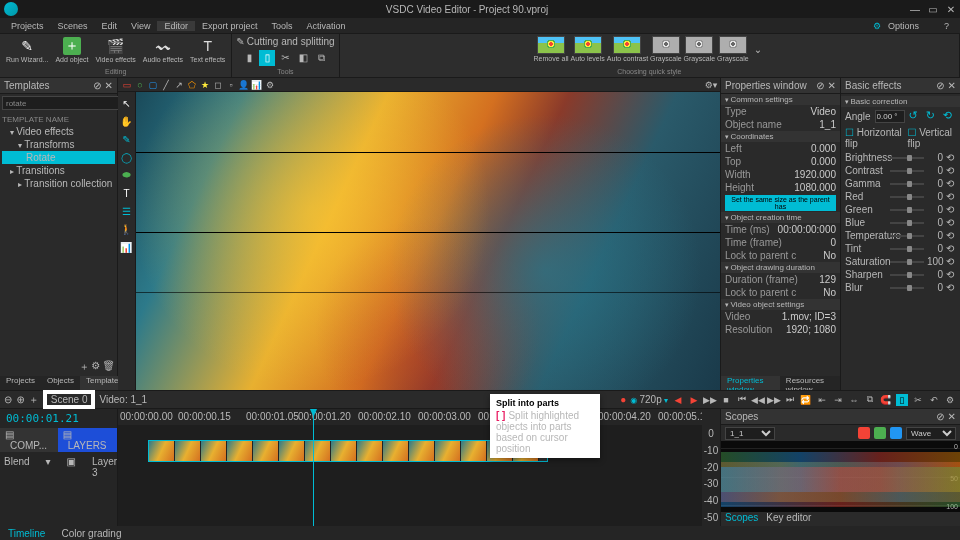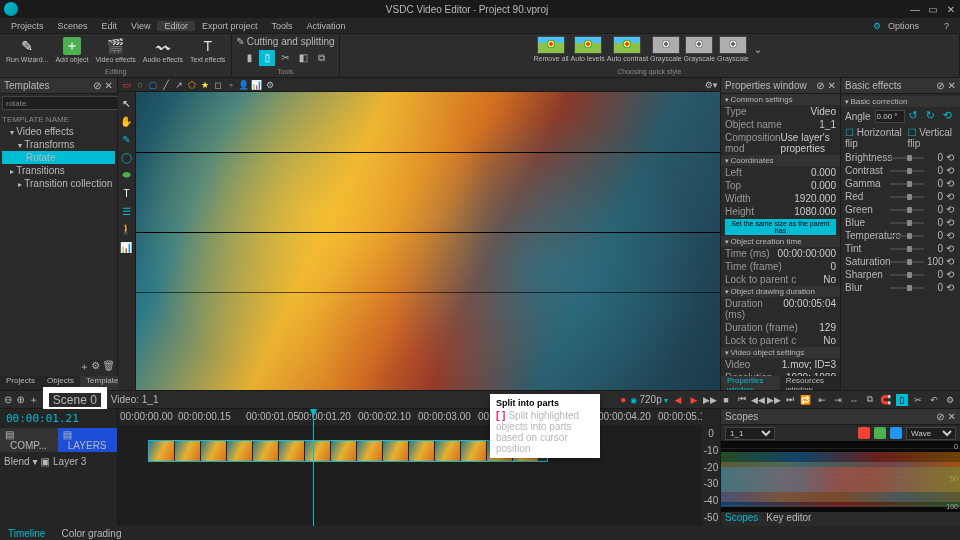--- a/index.html
+++ b/index.html
@@ -73,33 +73,33 @@
 .eff-row .slider::after{content:'';position:absolute;top:-2px;left:50%;width:5px;height:6px;background:#888;border-radius:1px}
 .eff-row .val{width:16px;text-align:right}
 .eff-row .reset{width:10px;cursor:pointer}
 .angle-row{display:flex;align-items:center;gap:4px;padding:2px 0}
 .angle-row input{width:30px;background:#1e1e1e;border:1px solid #444;color:#ccc;font-size:8px;padding:1px}
 .angle-row .rot{width:14px;height:14px;color:#00bcd4;cursor:pointer;font-size:11px}
 .flip-row{display:flex;gap:4px;font-size:8px;padding:2px 0}
 .flip-row label{color:#00bcd4}
 .bottom{height:150px;display:flex;flex-direction:column;border-top:1px solid #1a1a1a}
 .transport{height:18px;background:#2a2a2a;display:flex;align-items:center;padding:0 4px;gap:4px;border-bottom:1px solid #1a1a1a}
-.transport .scene-tab{font-size:12px;padding:0 4px;border:6px solid #ffffff}
+.transport .scene-tab{font-size:10px;padding:0 4px;border:4px solid #ffffff}
 .transport .tbtn{width:12px;height:12px;display:flex;align-items:center;justify-content:center;font-size:9px;cursor:pointer}
 .transport .tbtn.sel{background:#00bcd4;color:#000;border:1px solid #00bcd4}
 .transport .res{font-size:8px;color:#00bcd4}
 .transport .spacer{flex:1}
 .timeline-area{flex:1;display:flex}
 .tl-left{width:118px;background:#252525;border-right:1px solid #1a1a1a}
 .tl-time{font-size:11px;color:#00bcd4;padding:3px 6px;font-family:monospace}
 .tl-tabs{display:flex;font-size:8px;background:#1d4ed8}
 .tl-tabs span{padding:1px 5px;cursor:pointer}
 .tl-tabs span.active{background:#333}
 .tl-tracks{padding:2px}
-.tl-track{display:flex;align-items:center;font-size:8px;padding:2px;gap:3px}
+.tl-track{display:flex;align-items:flex-start;font-size:8px;padding:2px;gap:16px}
 .tl-center{flex:1;background:#1e1e1e;position:relative;overflow:hidden}
 .ruler{height:16px;background:#252525;position:relative;font-size:7px;color:#666;display:flex}
 .ruler span{position:absolute;top:2px}
 .clip-row{height:24px;display:flex;align-items:center;padding:0;position:relative}
 .clip{height:22px;background:#333;border:1px solid #00bcd4;display:flex;overflow:hidden;margin-left:30px;width:400px}
 .clip .fr{width:26px;height:100%;background:linear-gradient(115deg,#2d7a8a,#e8b030,#d47020);border-right:1px solid #222}
 .playhead{position:absolute;top:0;bottom:0;left:195px;width:1px;background:#00bcd4}
 .playhead::before{content:'';position:absolute;top:0;left:-3px;width:7px;height:8px;background:#00bcd4;clip-path:polygon(0 0,100% 0,50% 100%)}
 .tooltip{position:absolute;left:490px;top:394px;width:110px;background:#fff;padding:4px 6px;font-size:8px;color:#333;box-shadow:0 2px 6px rgba(0,0,0,0.4);z-index:10}
 .tooltip b{font-size:9px;color:#000;display:block;margin-bottom:2px}
@@ -296,24 +296,20 @@
       <div class="props-body">
         <div class="prop-section">Common settings</div>
         <div class="prop-row">
             <span class="k">Type</span>
             <span class="v">Video</span>
           </div>
         <div class="prop-row">
             <span class="k">Object name</span>
             <span class="v">1_1</span>
           </div>
-        <div class="prop-row">
-            <span class="k">Composition mod</span>
-            <span class="v">Use layer's properties</span>
-          </div>
         <div class="prop-section">Coordinates</div>
         <div class="prop-row">
             <span class="k">Left</span>
             <span class="v">0.000</span>
           </div>
         <div class="prop-row">
             <span class="k">Top</span>
             <span class="v">0.000</span>
           </div>
         <div class="prop-row">
@@ -332,24 +328,20 @@
           </div>
         <div class="prop-row">
             <span class="k">Time (frame)</span>
             <span class="v">0</span>
           </div>
         <div class="prop-row">
             <span class="k">Lock to parent c</span>
             <span class="v">No</span>
           </div>
         <div class="prop-section">Object drawing duration</div>
-        <div class="prop-row">
-            <span class="k">Duration (ms)</span>
-            <span class="v">00:00:05:04</span>
-          </div>
         <div class="prop-row">
             <span class="k">Duration (frame)</span>
             <span class="v">129</span>
           </div>
         <div class="prop-row">
             <span class="k">Lock to parent c</span>
             <span class="v">No</span>
           </div>
         <div class="prop-section">Video object settings</div>
         <div class="prop-row">

